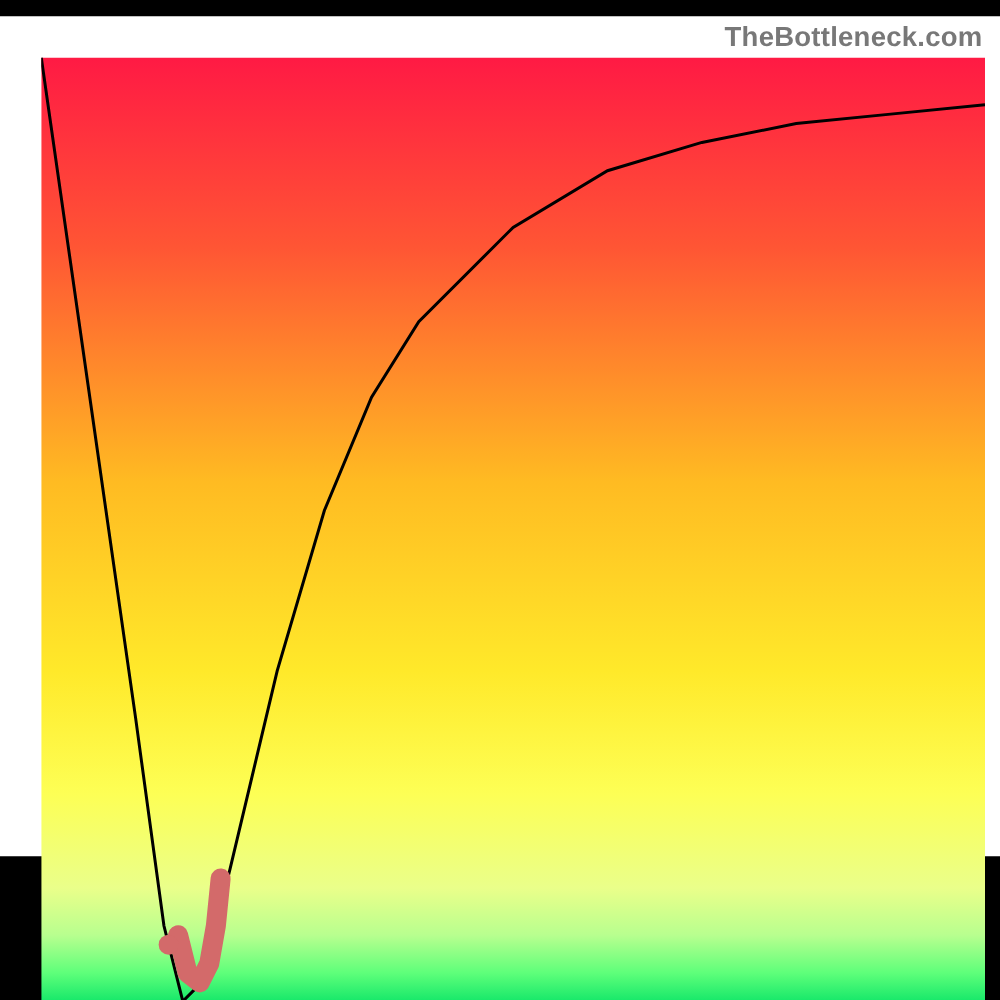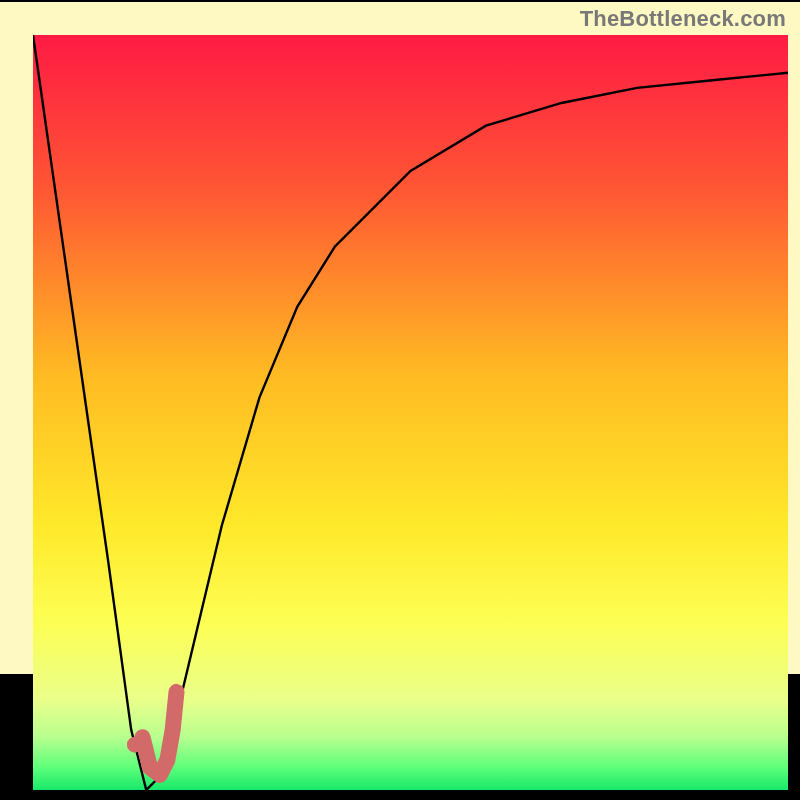--- a/index.html
+++ b/index.html
@@ -6,24 +6,24 @@
     margin: 0;
     padding: 0;
     width: 800px;
     height: 800px;
     background: #000;
     overflow: hidden;
   }
   .frame {
     position: absolute;
     left: 0;
-    top: 2px;
+    top: 13px;
     width: 800px;
     height: 672px;
-    background: #fef9c3;
+    background: #ffffff;
   }
   .plot {
     position: absolute;
     left: 33px;
     top: 33px;
     width: 755px;
     height: 755px;
   }
   .gradient {
     position: absolute;

